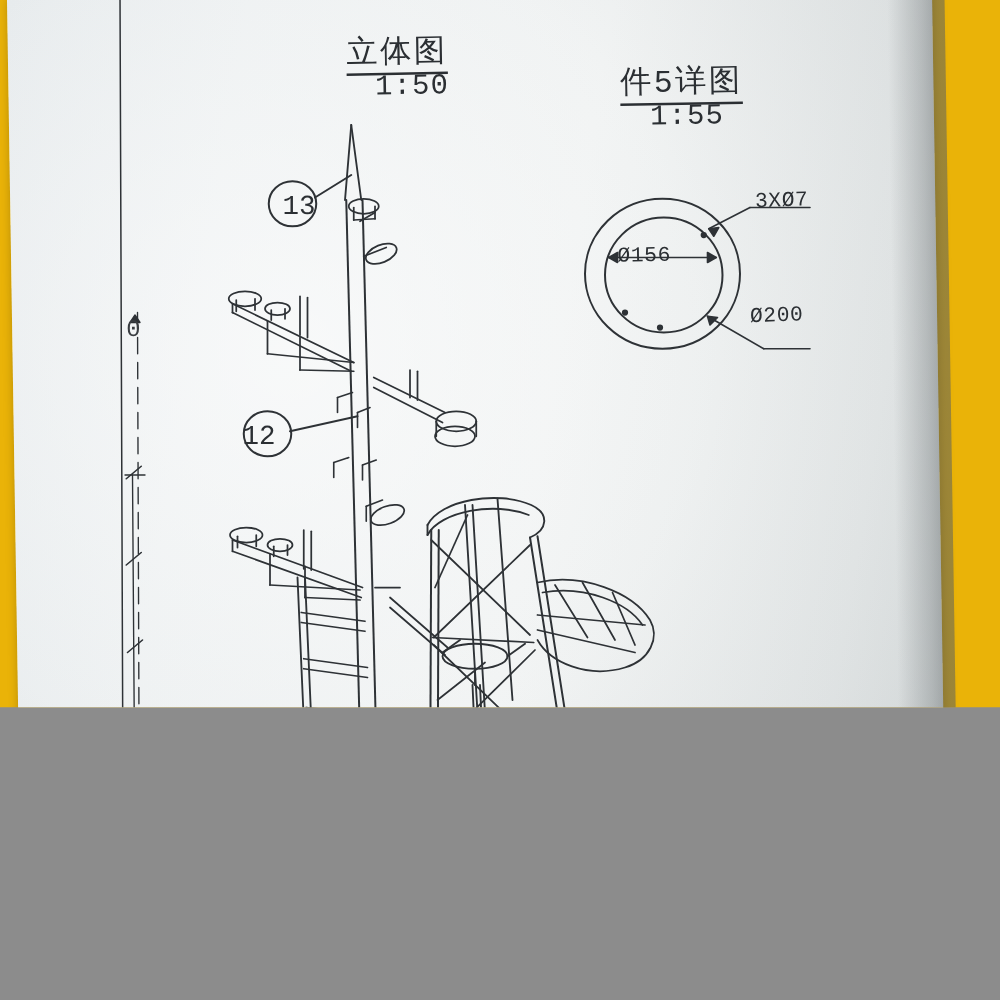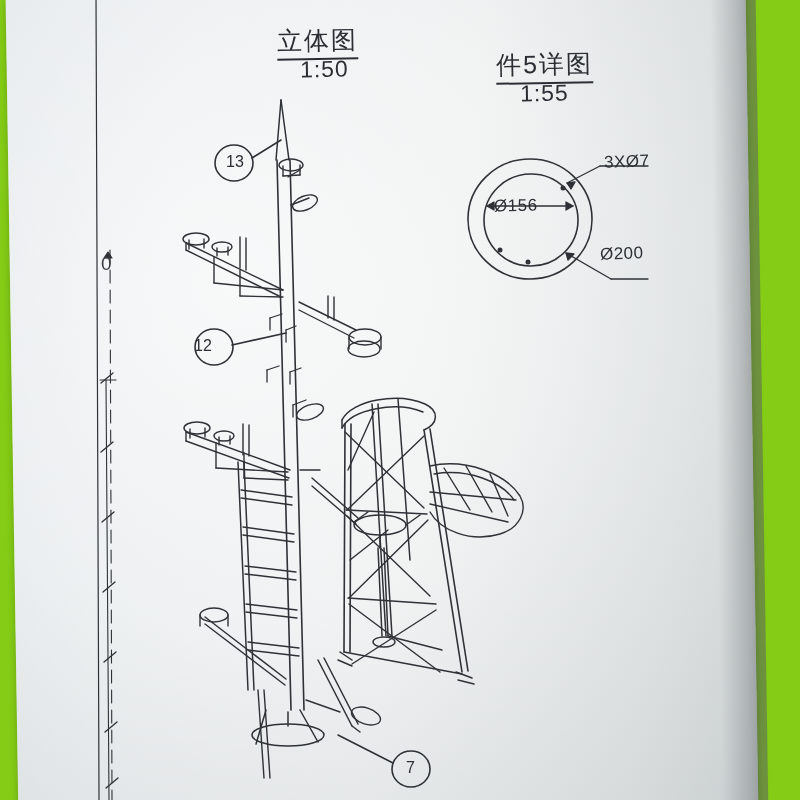--- a/index.html
+++ b/index.html
@@ -3,24 +3,24 @@
 <meta charset="utf-8">
 <style>
   html, body {
     margin: 0;
     padding: 0;
     background: #8c8c8c;
   }
   #page {
     position: relative;
     width: 800px;
-    height: 800px;
+    height: 566px;
     overflow: hidden;
-    background: #84cc16;
-    font-family: Liberation Sans, sans-serif;
+    background: #eab308;
+    font-family: Liberation Mono, monospace;
   }
   
   #paper {
     position: absolute;
     left: 12px;
     top: -10px;
     width: 740px;
     height: 830px;
     background: linear-gradient(100deg, #e8ecee 0%, #eef1f2 22%, #f2f4f4 55%, #e9ecec 85%, #dfe3e3 100%);
     transform: rotate(-0.9deg);
@@ -64,21 +64,21 @@
   }
   .title-scale {
     font-size: 23px;
     letter-spacing: 1px;
   }
   .dimtext {
     font-size: 17px;
     letter-spacing: 0.5px;
   }
   .balloon-text {
-    font-size: 16px;
+    font-size: 22px;
   }
   .edge-num {
     font-size: 19px;
     color: #3a3e42;
   }
 </style>
 </head>
 <body>
 
 <div id="page">

